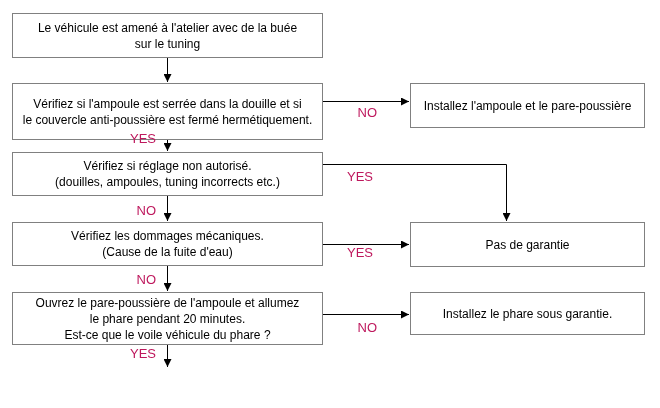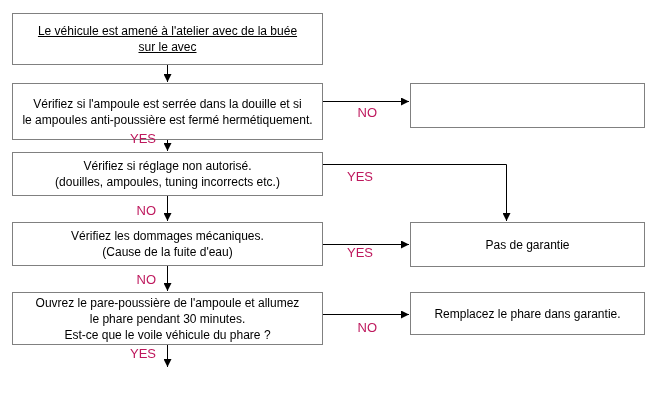--- a/index.html
+++ b/index.html
@@ -57,56 +57,57 @@
     <path d="M167.5,128 L167.5,151" stroke="#000000" stroke-width="1" fill="none" marker-end="url(#arrow)"></path>
     <path d="M167.5,196 L167.5,221" stroke="#000000" stroke-width="1" fill="none" marker-end="url(#arrow)"></path>
     <path d="M167.5,266 L167.5,291" stroke="#000000" stroke-width="1" fill="none" marker-end="url(#arrow)"></path>
     <path d="M167.5,345 L167.5,367" stroke="#000000" stroke-width="1" fill="none" marker-end="url(#arrow)"></path>
     <path d="M323,101.5 L409,101.5" stroke="#000000" stroke-width="1" fill="none" marker-end="url(#arrow)"></path>
     <path d="M323,164.5 L506.5,164.5 L506.5,221" stroke="#000000" stroke-width="1" fill="none" marker-end="url(#arrow)"></path>
     <path d="M323,244.5 L409,244.5" stroke="#000000" stroke-width="1" fill="none" marker-end="url(#arrow)"></path>
     <path d="M323,314.5 L409,314.5" stroke="#000000" stroke-width="1" fill="none" marker-end="url(#arrow)"></path>
   </svg>
 
-  <div class="box" style="left:12px; top:13px; width:311px; height:52px;text-decoration:underline;">
+  <div class="box" style="left:12px; top:13px; width:311px; height:45px;">
     <div class="tl">Le véhicule est amené à l'atelier avec de la buée</div>
-    <div class="tl">sur le avec</div>
+    <div class="tl">sur le tuning</div>
   </div>
 
   <div class="box" style="left:12px; top:83px; width:311px; height:57px;">
     <div class="tl">Vérifiez si l'ampoule est serrée dans la douille et si</div>
-    <div class="tl">le ampoules anti-poussière est fermé hermétiquement.</div>
+    <div class="tl">le couvercle anti-poussière est fermé hermétiquement.</div>
   </div>
 
   <div class="box" style="left:12px; top:222px; width:311px; height:44px;">
     <div class="tl">Vérifiez les dommages mécaniques.</div>
     <div class="tl">(Cause de la fuite d'eau)</div>
   </div>
 
   <div class="box" style="left:12px; top:152px; width:311px; height:44px;">
     <div class="tl">Vérifiez si réglage non autorisé.</div>
     <div class="tl">(douilles, ampoules, tuning incorrects etc.)</div>
   </div>
 
   <div class="box" style="left:12px; top:292px; width:311px; height:53px;">
     <div class="tl">Ouvrez le pare-poussière de l'ampoule et allumez</div>
-    <div class="tl">le phare pendant 30 minutes.</div>
+    <div class="tl">le phare pendant 20 minutes.</div>
     <div class="tl">Est-ce que le voile véhicule du phare ?</div>
   </div>
 
 
   <div class="box" style="left:410px; top:83px; width:235px; height:45px;">
+    <div class="tl">Installez l'ampoule et le pare-poussière</div>
   </div>
 
   <div class="box" style="left:410px; top:222px; width:235px; height:45px;">
     <div class="tl">Pas de garantie</div>
   </div>
 
   <div class="box" style="left:410px; top:292px; width:235px; height:43px;">
-    <div class="tl">Remplacez le phare dans garantie.</div>
+    <div class="tl">Installez le phare sous garantie.</div>
   </div>
 
   <div class="lbl" style="left:337px; top:105px;">NO</div>
   <div class="lbl" style="left:116px; top:131px;">YES</div>
   <div class="lbl" style="left:333px; top:169px;">YES</div>
   <div class="lbl" style="left:116px; top:203px;">NO</div>
   <div class="lbl" style="left:333px; top:245px;">YES</div>
   <div class="lbl" style="left:116px; top:272px;">NO</div>
   <div class="lbl" style="left:337px; top:320px;">NO</div>
   <div class="lbl" style="left:116px; top:346px;">YES</div>

